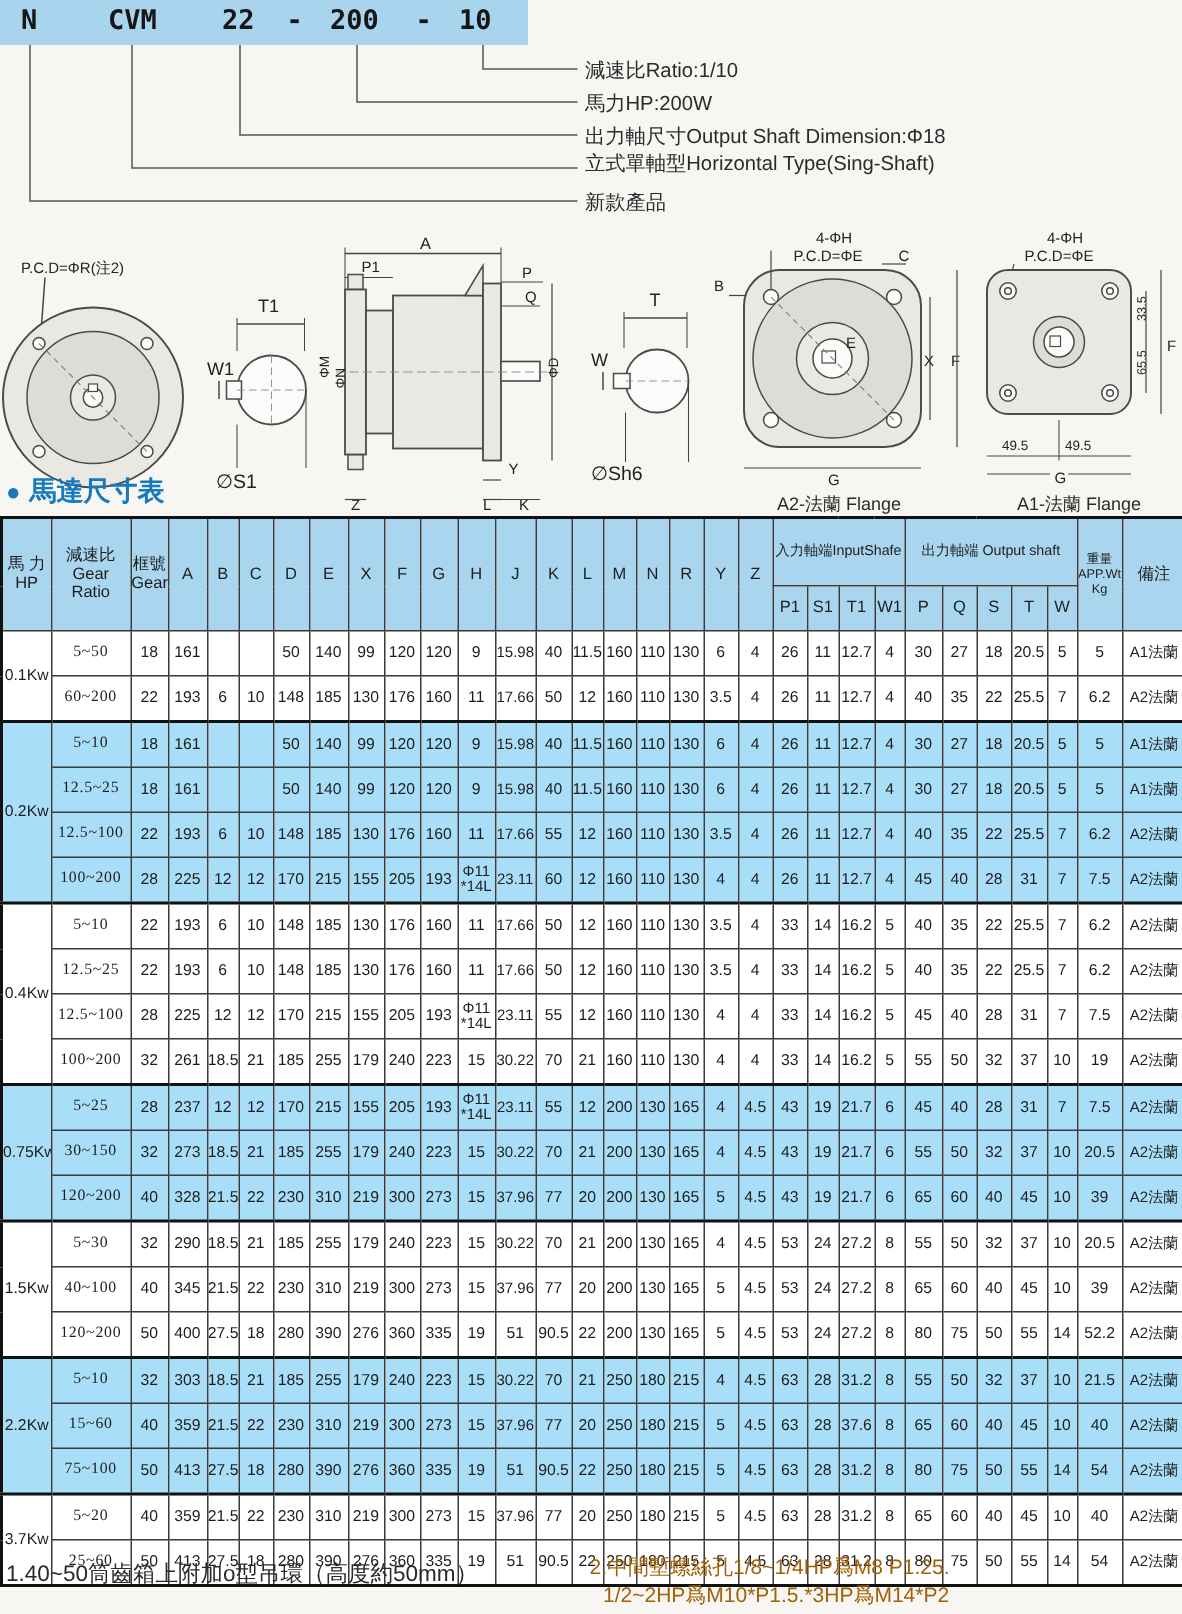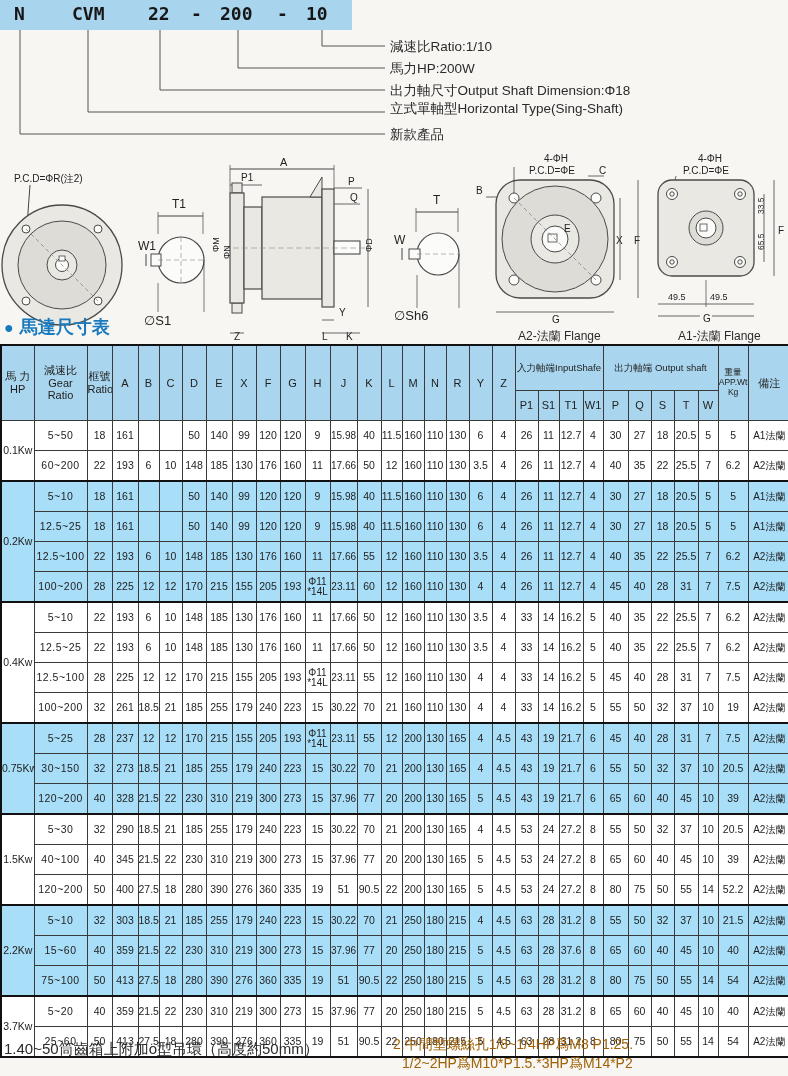--- a/index.html
+++ b/index.html
@@ -26,21 +26,21 @@
     padding:0;overflow:hidden;line-height:1.15;}
   thead th{background:#a9d6ee;font-weight:normal;font-size:11px;white-space:pre-line;}
   thead tr.h1 th{height:44px;}
   thead tr.h2 th{height:29px;}
   th.grp{font-size:9.5px;}
   th.small3{font-size:8.5px;}
   tbody td{font-size:10.5px;height:29px;background:#fff;}
   tbody tr.shade td{background:#a9def8;}
   tbody tr.gstart td{border-top:2px solid #111;}
   td.hp{font-size:10.5px;}
-  td.ratio{font-size:10.5px;letter-spacing:0.5px;}
+  td.ratio{font-size:10.5px;letter-spacing:0.5px;font-family:Liberation Serif, serif;}
   td.note{font-size:10px;}
   td.sm{font-size:10px;line-height:1;}
   
   .fnote{font-size:15px;color:#2a2a2a;white-space:nowrap;}
   .fnote2{font-size:14px;color:#a16207;white-space:nowrap;}
 </style>
 </head>
 <body>
 
 <div class="abs banner">
@@ -245,21 +245,21 @@
       <col style="width:43px">
   </colgroup>
   <thead>
     <tr class="h1">
       <th rowspan="2">馬 力
 HP</th>
       <th rowspan="2">減速比
 Gear
 Ratio</th>
       <th rowspan="2">框號
-Ratio</th>
+Gear</th>
       <th rowspan="2">A</th>
       <th rowspan="2">B</th>
       <th rowspan="2">C</th>
       <th rowspan="2">D</th>
       <th rowspan="2">E</th>
       <th rowspan="2">X</th>
       <th rowspan="2">F</th>
       <th rowspan="2">G</th>
       <th rowspan="2">H</th>
       <th rowspan="2">J</th>

